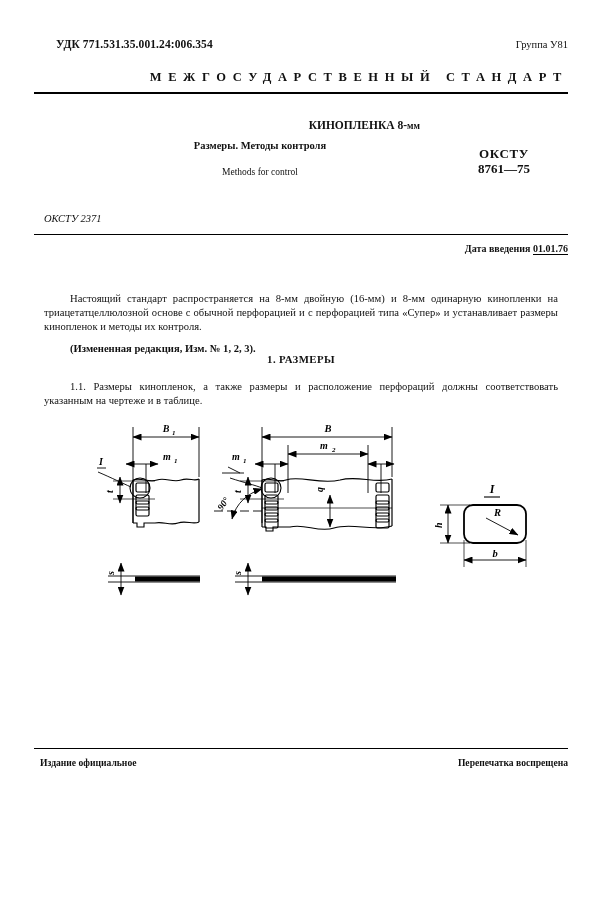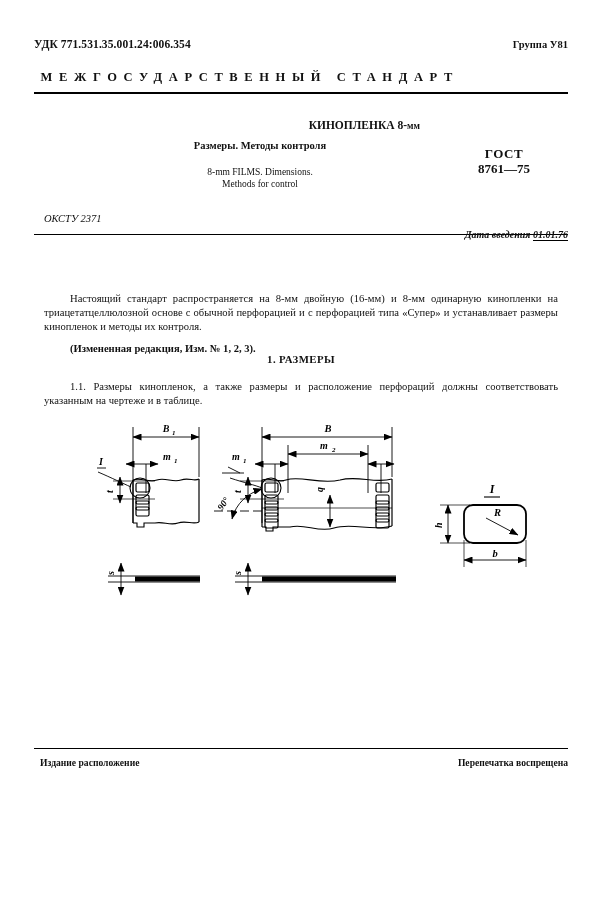--- a/index.html
+++ b/index.html
@@ -29,32 +29,33 @@
     left: 34px; top: 38px;
     width: 534px;
     display: flex;
     justify-content: space-between;
     align-items: baseline;
   }
   .udk {
     font-size: 11.5px;
     font-weight: bold;
     letter-spacing: 0.1px;
+    margin-left: 22px;
   }
   .group {
     font-size: 10.5px;
-    font-weight: bold;
+    font-weight: normal;
     padding-left: 32px;
   }
 
   .std-title {
     position: absolute;
     left: 34px; top: 70px;
     width: 534px;
-    text-align: left;
+    text-align: right;
     font-size: 12.5px;
     font-weight: bold;
     letter-spacing: 6.6px;
     text-indent: 6.6px;
   }
   .rule-thick {
     position: absolute;
     left: 34px; top: 92px;
     width: 534px;
     height: 0;
@@ -108,24 +109,23 @@
   }
   .rule-mid {
     position: absolute;
     left: 34px; top: 234px;
     width: 534px;
     height: 0;
     border-top: 1.6px solid #000;
   }
   .date-row {
     position: absolute;
-    right: 34px; top: 229px;
+    right: 34px; top: 243px;
     font-size: 10px;
     font-weight: bold;
-    font-style: italic;
   }
   .date-row .dval {
     border-bottom: 1px solid #000;
     padding-bottom: 0px;
   }
 
   
   .para {
     position: absolute;
     left: 44px;
@@ -204,26 +204,25 @@
   </div>
 
   <div class="std-title">МЕЖГОСУДАРСТВЕННЫЙ СТАНДАРТ</div>
   <div class="rule-thick"></div>
 
   <div class="title-main">
     <span>КИНОПЛЕНКА 8-</span><span class="mm">мм</span>
   </div>
   <div class="title-sub">Размеры. Методы контроля</div>
   <div class="title-en">
-    <div>8-mm FILMS. Dimensions.</div>
     <div>Methods for control</div>
   </div>
 
   <div class="gost-block">
-    <div class="g1">ГОСТ</div>
+    <div class="g1">ОКСТУ</div>
     <div class="g2">8761—75</div>
   </div>
 
   <div class="oksty">ОКСТУ 2371</div>
   <div class="rule-mid"></div>
   <div class="date-row">
     <span>Дата введения</span>
     <span class="dval">01.01.76</span>
   </div>
 
@@ -371,17 +370,17 @@
 
       <line x1="464" y1="125" x2="464" y2="152" stroke-width="0.7"></line>
       <line x1="526" y1="125" x2="526" y2="152" stroke-width="0.7"></line>
       <line x1="464" y1="145" x2="526" y2="145" stroke-width="0.9" marker-start="url(#ah2)" marker-end="url(#ah)"></line>
       <text x="495" y="142" font-family="'Liberation Serif',serif" font-size="10.5" font-style="italic" font-weight="bold" text-anchor="middle" fill="#000" stroke="none">b</text>
     </svg>
   </div>
 
   <div class="rule-foot"></div>
   <div class="foot-row">
-    <span>Издание расположение</span>
+    <span>Издание официальное</span>
     <span>Перепечатка воспрещена</span>
   </div>
 
 </div>
 
 </body></html>

